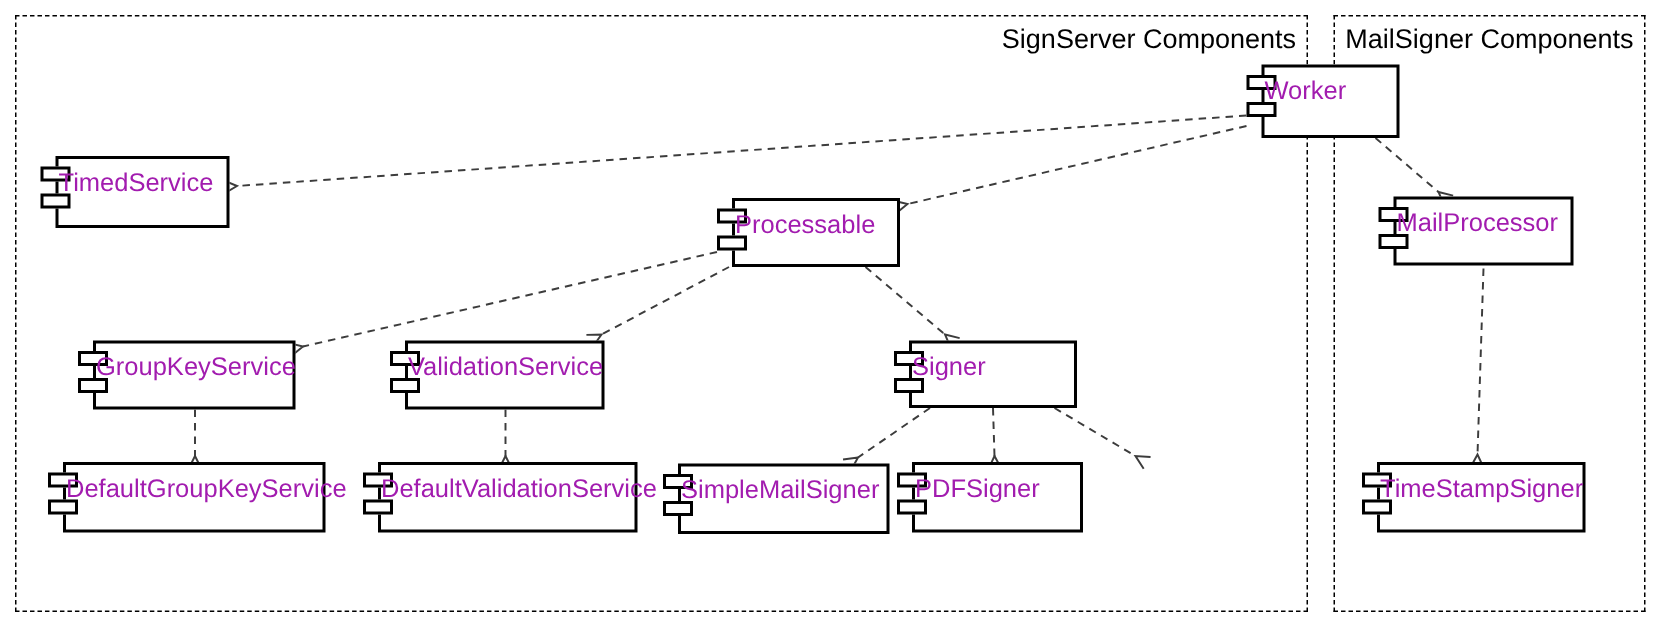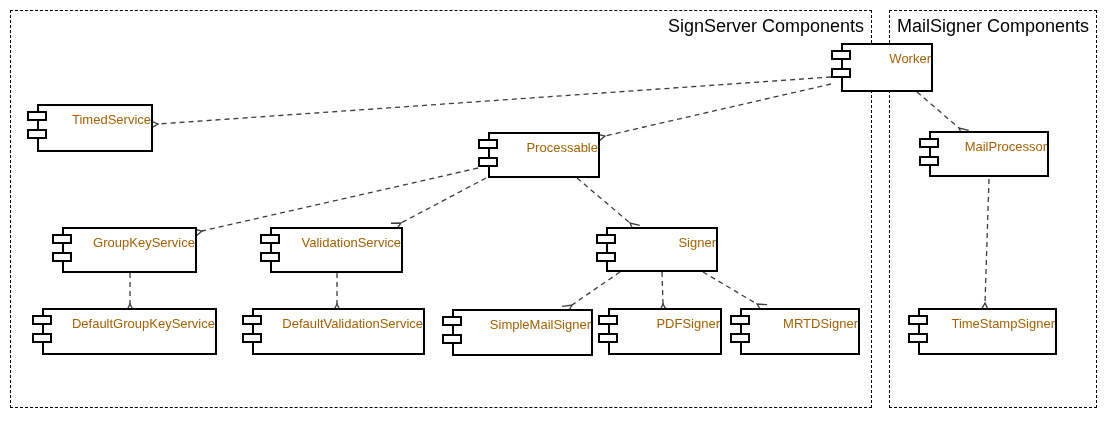--- a/index.html
+++ b/index.html
@@ -39,23 +39,23 @@
     position: absolute;
     border: 2px solid #000000;
     background: #ffffff;
     box-sizing: border-box;
   }
   .component-label {
     position: absolute;
     left: 0;
     right: 0;
     top: 6px;
-    text-align: right;
-    font-size: 13px;
-    color: #a16207;
+    text-align: left;
+    font-size: 17px;
+    color: #a21caf;
     white-space: nowrap;
   }
   .tab {
     position: absolute;
     left: -12px;
     width: 20px;
     height: 10px;
     border: 2px solid #000000;
     background: #ffffff;
     box-sizing: border-box;
@@ -150,25 +150,20 @@
     <div class="tab t2"></div>
     <span class="component-label">SimpleMailSigner</span>
   </div>
 
   <div class="component" style="left:608px; top:308px; width:114px; height:47px;">
     <div class="tab t1"></div>
     <div class="tab t2"></div>
     <span class="component-label">PDFSigner</span>
   </div>
 
-  <div class="component" style="left:740px; top:308px; width:120px; height:47px;">
-    <div class="tab t1"></div>
-    <div class="tab t2"></div>
-    <span class="component-label">MRTDSigner</span>
-  </div>
 
   <div class="component" style="left:929px; top:131px; width:120px; height:46px;">
     <div class="tab t1"></div>
     <div class="tab t2"></div>
     <span class="component-label">MailProcessor</span>
   </div>
 
   <div class="component" style="left:918px; top:308px; width:139px; height:47px;">
     <div class="tab t1"></div>
     <div class="tab t2"></div>

